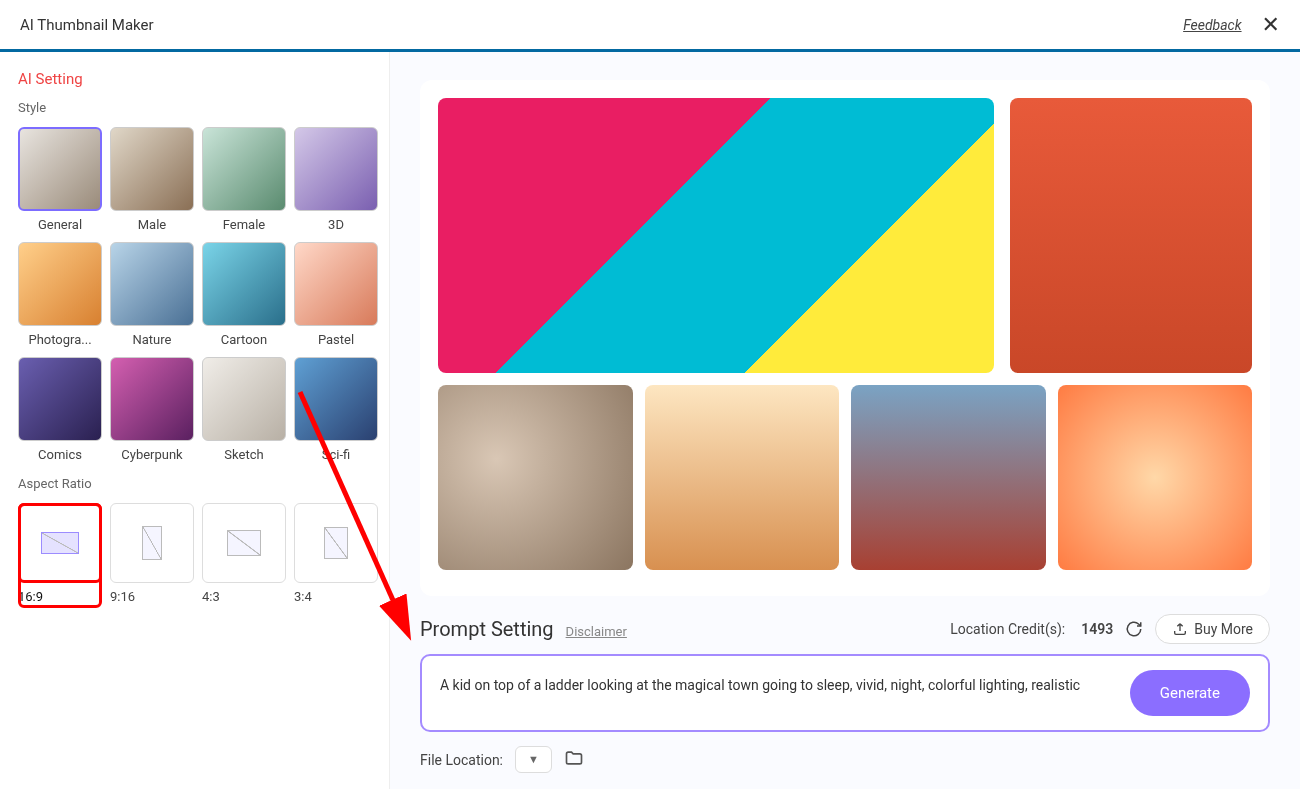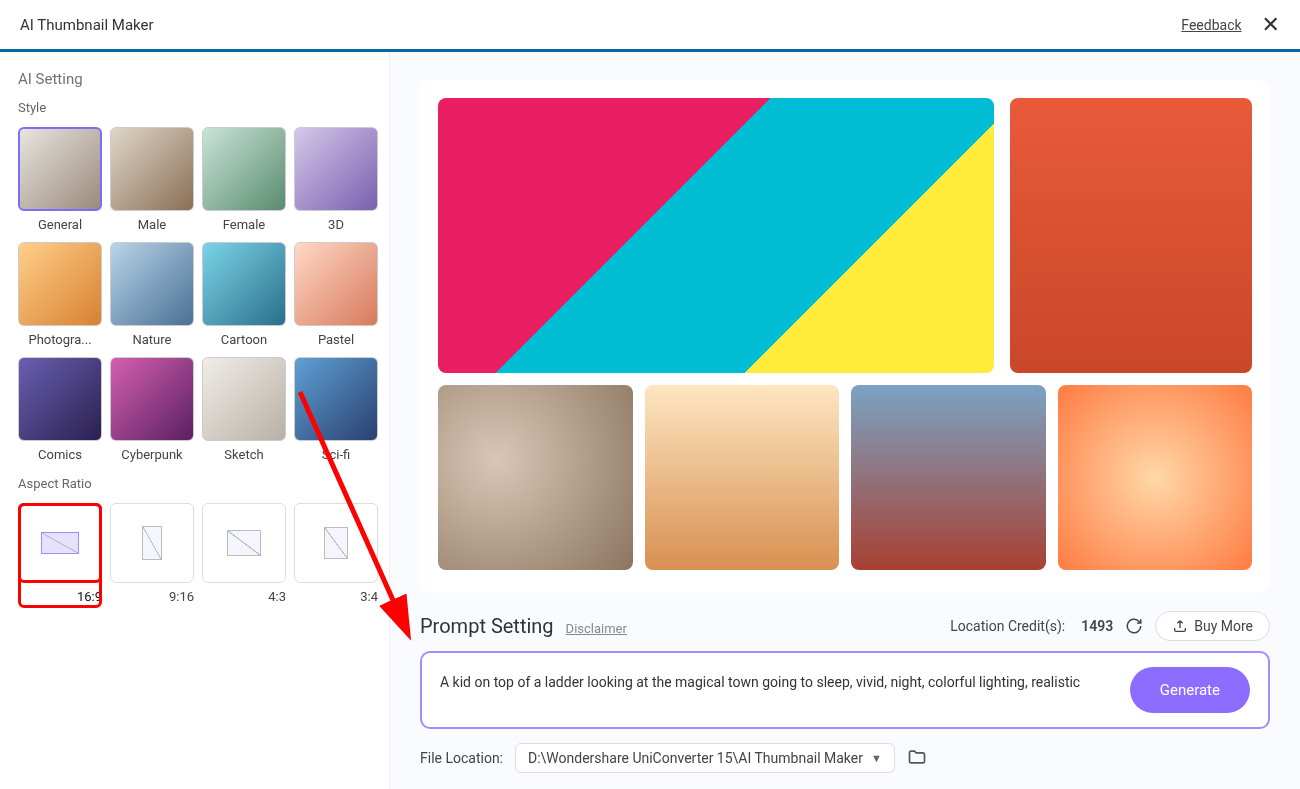--- a/index.html
+++ b/index.html
@@ -1,32 +1,32 @@
 <!DOCTYPE html>
 <html><head>
 <meta charset="utf-8">
 <style>
 * { margin: 0; padding: 0; box-sizing: border-box; font-family: -apple-system, BlinkMacSystemFont, "Segoe UI", Roboto, sans-serif; }
 body { width: 1300px; height: 789px; background: #fff; display: flex; flex-direction: column; overflow: hidden; }
 .header { display: flex; align-items: center; justify-content: space-between; padding: 12px 20px; border-bottom: 3px solid #0369a1; }
 .app-title { font-size: 15px; color: #333; }
 .header-right { display: flex; align-items: center; gap: 20px; }
-.feedback-link { color: #444; text-decoration: underline; font-size: 14px; cursor: pointer; }
+.feedback-link { color: #444; text-decoration: underline; font-size: 14px; cursor: pointer; font-style: italic; }
 .close-btn { font-size: 22px; color: #333; cursor: pointer; user-select: none; }
 .body { display: flex; flex: 1; overflow: hidden; }
 .sidebar { width: 390px; padding: 18px; border-right: 1px solid #eee; overflow-y: auto; }
-.section-title { font-size: 15px; color: #737373; margin-bottom: 12px; }
+.section-title { font-size: 15px; color: #ef4444; margin-bottom: 12px; }
 .section-label { font-size: 13px; color: #666; margin: 10px 0 12px; }
 .style-grid { display: grid; grid-template-columns: repeat(4, 84px); gap: 10px 8px; margin-bottom: 14px; }
 .style-item { display: flex; flex-direction: column; align-items: center; cursor: pointer; }
 .style-thumb { width: 84px; height: 84px; border-radius: 6px; background: #ddd; border: 1px solid #ccc; }
 .style-item.selected .style-thumb { border: 2px solid #7c6cff; }
 .style-label { font-size: 13px; color: #444; margin-top: 6px; text-align: center; white-space: nowrap; overflow: hidden; text-overflow: ellipsis; max-width: 84px; }
 .aspect-grid { display: grid; grid-template-columns: repeat(4, 84px); gap: 10px 8px; }
-.aspect-item { display: flex; flex-direction: column; align-items: flex-end; cursor: pointer; }
+.aspect-item { display: flex; flex-direction: column; align-items: flex-start; cursor: pointer; }
 .aspect-box { width: 84px; height: 80px; border: 1px solid #ddd; border-radius: 6px; display: flex; align-items: center; justify-content: center; }
 .aspect-shape { border: 1px solid #bbb; background: #f5f5ff; position: relative; }
 .aspect-shape::after { content: ""; position: absolute; inset: 0; background: linear-gradient(to top right, transparent 48%, #bbb 49%, #bbb 51%, transparent 52%); }
 .aspect-label { font-size: 13px; color: #444; margin-top: 6px; }
 .aspect-item.highlight .aspect-box { border: 3px solid #ff0000; }
 .aspect-item.highlight .aspect-label { color: #111; }
 .aspect-item.highlight { outline: 3px solid #ff0000; outline-offset: -3px; border-radius: 6px; padding-bottom: 4px; }
 .aspect-item.highlight .aspect-shape { background: #e5e2ff; border-color: #9c8cff; }
 .main { flex: 1; padding: 28px 30px 16px 30px; background: #fafbff; position: relative; display: flex; flex-direction: column; }
 .preview-area { background: #fff; border-radius: 12px; padding: 18px; flex: 1; display: flex; flex-direction: column; gap: 12px; }
@@ -197,21 +197,20 @@
           </div>
         </div>
       </div>
       <div class="prompt-box">
         <textarea class="prompt-text" rows="2" style="">A kid on top of a ladder looking at the magical town going to sleep, vivid, night, colorful lighting, realistic</textarea>
         <button class="gen-btn">Generate</button>
       </div>
       <div class="file-row">
         <span>File Location:</span>
         <div class="file-select">
-          <span>D:\Wondershare UniConverter 15\AI Thumbnail Maker</span>
           <span class="chev">▼</span>
         </div>
         <span class="folder-icon">
           <svg width="20" height="20" viewBox="0 0 24 24" fill="none" stroke="#555" stroke-width="2">
               <path d="M3 7a2 2 0 0 1 2-2h4l2 2h8a2 2 0 0 1 2 2v8a2 2 0 0 1-2 2H5a2 2 0 0 1-2-2z"></path>
             </svg>
         </span>
       </div>
     </div>
 

